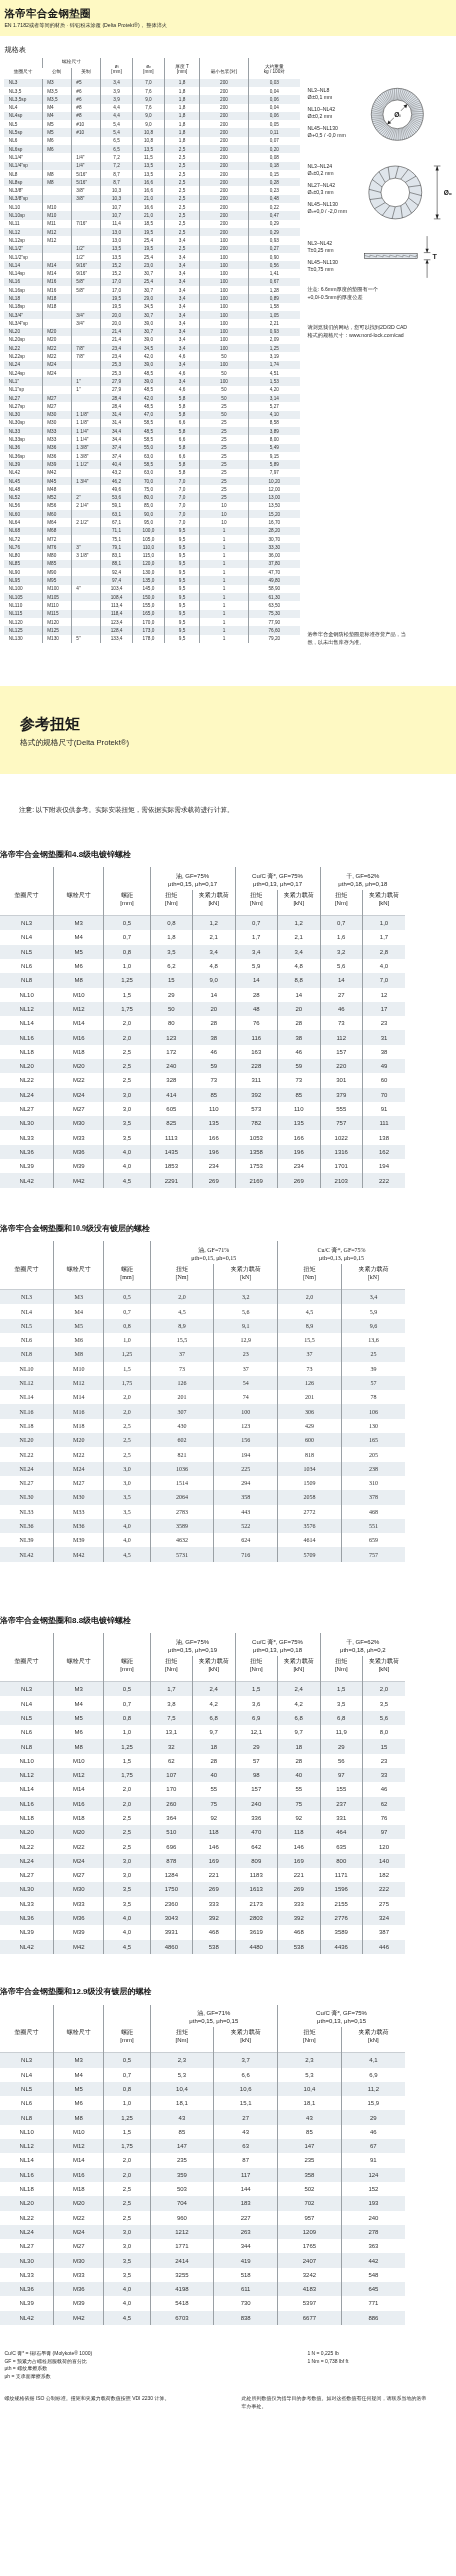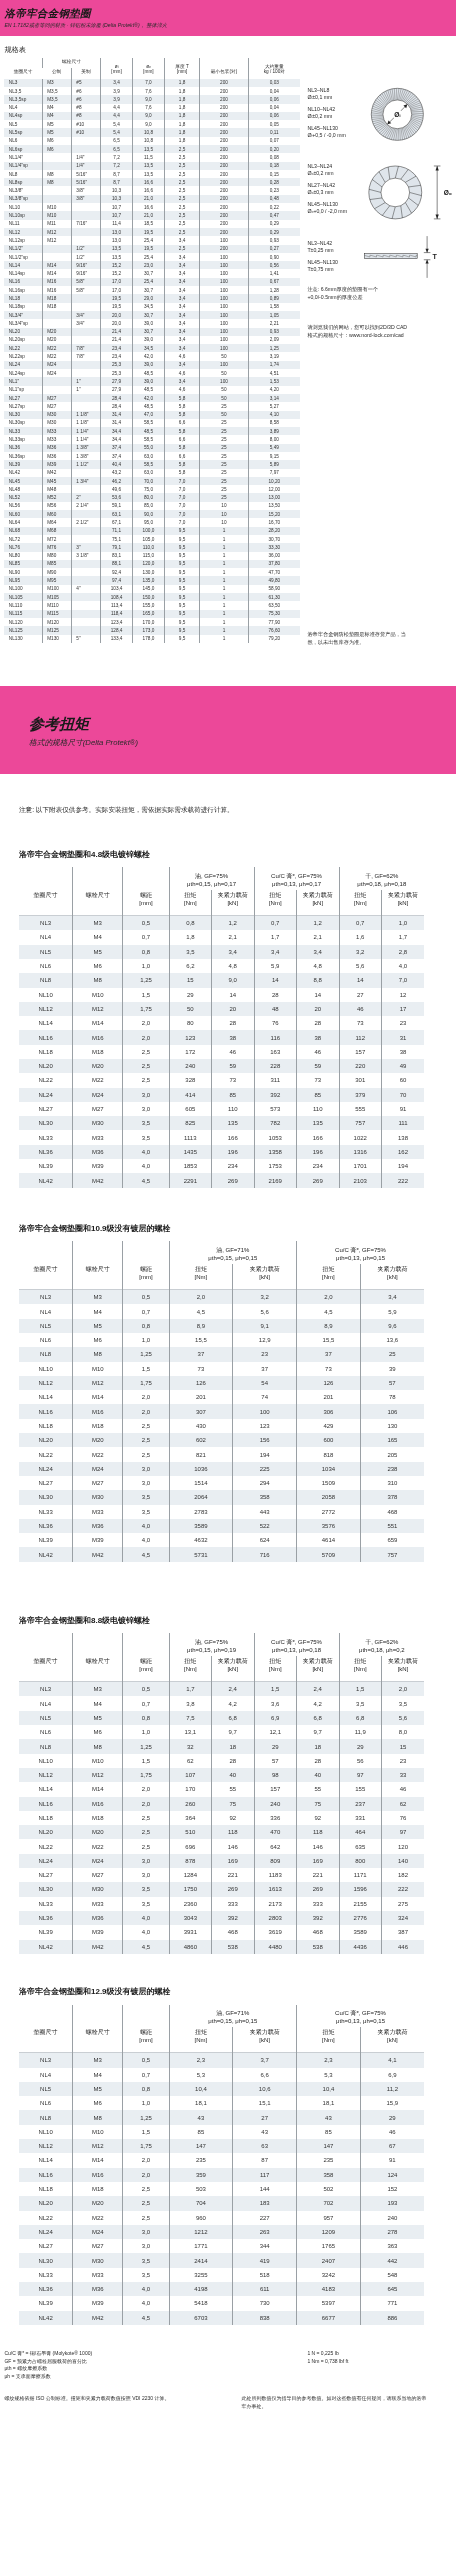--- a/index.html
+++ b/index.html
@@ -1,21 +1,21 @@
 <!DOCTYPE html>
 <html style="font-size:8.8px"><head>
 <meta charset="utf-8">
 <style>
   html,body{margin:0;padding:0;}
   body{
     width:457px;min-height:2576px;background:#ffffff;color:#333;
     font-family:"Liberation Sans","DejaVu Sans",sans-serif;
     -webkit-font-smoothing:antialiased;overflow-x:hidden;
   }
-  .band{background:#ec4899;font-style:italic;}
+  .band{background:#fef9c3;}
   .band.top{height:36px;padding:0 0 0 4.4px;box-sizing:border-box;}
   .band.top .t1{font-size:10.5px;font-weight:bold;color:#1a1a1a;padding-top:6.6px;letter-spacing:0.3px;}
   .band.top .t2{font-size:5.2px;color:#2a2a2a;margin-top:1.7px;}
   .section-title{font-size:7.2px;font-weight:normal;color:#1a1a1a;margin:8.8px 0 3.3px 4.4px;}
   
   .spec-wrap{display:flex;align-items:flex-start;}
   .spec-left{width:272px;margin-left:4.4px;}
   table{border-collapse:collapse;}
   
   .spec-table{width:272px;font-size:4.7px;table-layout:fixed;}
@@ -24,27 +24,27 @@
   .spec-table td:nth-child(1),.spec-table td:nth-child(2),.spec-table td:nth-child(3){text-align:left;padding-left:4.4px;}
   .spec-table tbody tr:nth-child(odd) td{background:#e9eef2;}
   .spec-table th+th, .spec-table td+td{border-left:0.6px solid #9aa0a5;}
   
   .spec-right{position:relative;width:165px;margin-left:31px;height:611px;font-size:5.2px;}
   .dgroup{position:absolute;left:0;}
   .dlabel{margin-bottom:5.5px;line-height:1.3;color:#2a2a2a;white-space:pre-line;}
   .dsvg{position:absolute;}
   .fig-note{position:absolute;left:0;color:#2a2a2a;line-height:1.45;white-space:pre-line;}
   
-  .band.mid{height:88px;box-sizing:border-box;padding:29px 0 0 29px;margin-top:16.5px;}
+  .band.mid{height:88px;box-sizing:border-box;padding:29px 0 0 20px;margin-top:16.5px;}
   .band.mid .t1{font-size:15px;font-weight:bold;color:#1a1a1a;}
   .band.mid .t2{font-size:7.7px;color:#2a2a2a;margin-top:4.4px;}
   .torque-note{margin:32px 0 0 19px;font-size:6.6px;color:#222;}
-  .tq-block{margin-left:19px;width:405px;}
+  .tq-block{width:405px;}
   .tq-title{font-size:8px;font-weight:bold;color:#1a1a1a;}
-  .tq-t1{margin-top:34px;} .tq-t2{margin-top:35px;} .tq-t3{margin-top:53px;} .tq-t4{margin-top:32px;}
+  .tq-t1{margin-top:34px;} .tq-t2{margin-top:35px;font-family:Liberation Serif, serif;} .tq-t3{margin-top:53px;} .tq-t4{margin-top:32px;}
   .tq-table{width:405px;font-size:6px;table-layout:fixed;margin-top:7.7px;}
   .tq-table th{font-weight:normal;color:#222;text-align:center;white-space:pre-line;line-height:1.3;padding:1.7px 1.1px;}
   .tq-table thead tr.grp th{vertical-align:bottom;padding-top:5.5px;}
   .tq-table thead tr.sub th{vertical-align:top;padding-bottom:7.7px;}
   .tq-table td{height:14.3px;padding:0 2.2px;text-align:center;color:#333;}
   .tq-table tbody tr:nth-child(odd) td{background:#e9eef2;}
   .tq-table td+td{border-left:0.6px solid #9aa0a5;}
   .tq-table th.bl{border-left:0.6px solid #9aa0a5;}
   .tq-table thead{border-bottom:0.6px solid #c9ced3;}
   

